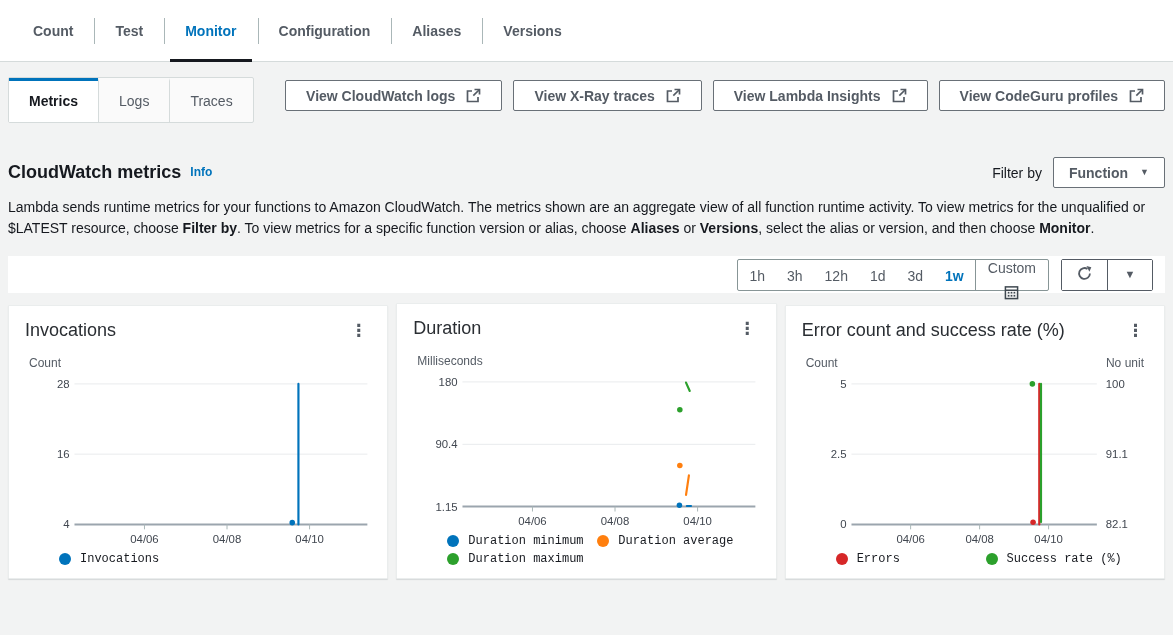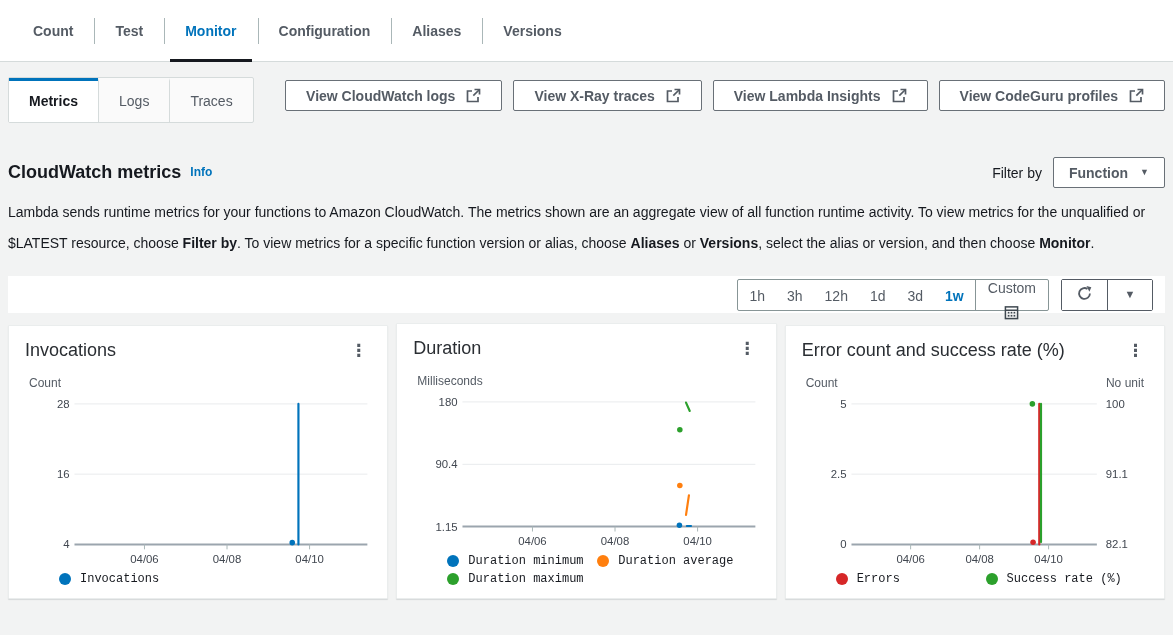--- a/index.html
+++ b/index.html
@@ -56,21 +56,21 @@
   .page-title { margin:0; font-size:18px; font-weight:700; color:#16191f; }
   .info-link { color:#0073bb; font-size:12px; font-weight:700; text-decoration:none; margin-left:9px; vertical-align:2px; cursor:pointer; }
   .filter { display:flex; align-items:center; gap:11px; font-size:14px; color:#16191f; }
   .dropdown-btn {
     height:31px; padding:0 15px; display:flex; align-items:center; gap:12px;
     background:#fff; border:1px solid #697077; border-radius:2px;
     font-weight:700; color:#545b64; font-size:14px; cursor:pointer; font-family:inherit;
   }
   .caret { font-size:9px; color:#545b64; line-height:1; }
 
-  .desc { margin:9px 0 0; font-size:14px; line-height:31px; color:#16191f; }
+  .desc { margin:9px 0 0; font-size:14px; line-height:21px; color:#16191f; }
 
   
   .toolbar {
     margin-top:17px; background:#fff; height:37px;
     display:flex; align-items:center; justify-content:flex-end; gap:12px; padding-right:12px;
   }
   .range { display:flex; align-items:stretch; height:32px; border:1px solid #879596; border-radius:2px; font-size:14px; color:#545b64; background:#fff; }
   .range-opt { padding:16px 11px; display:flex; align-items:center; cursor:pointer; }
   .range-opt.active { color:#0073bb; font-weight:700; }
   .range-custom { display:flex; align-items:center; gap:9px; padding:0 12px; border-left:1px solid #879596; cursor:pointer; color:#545b64;flex-direction:column; }

